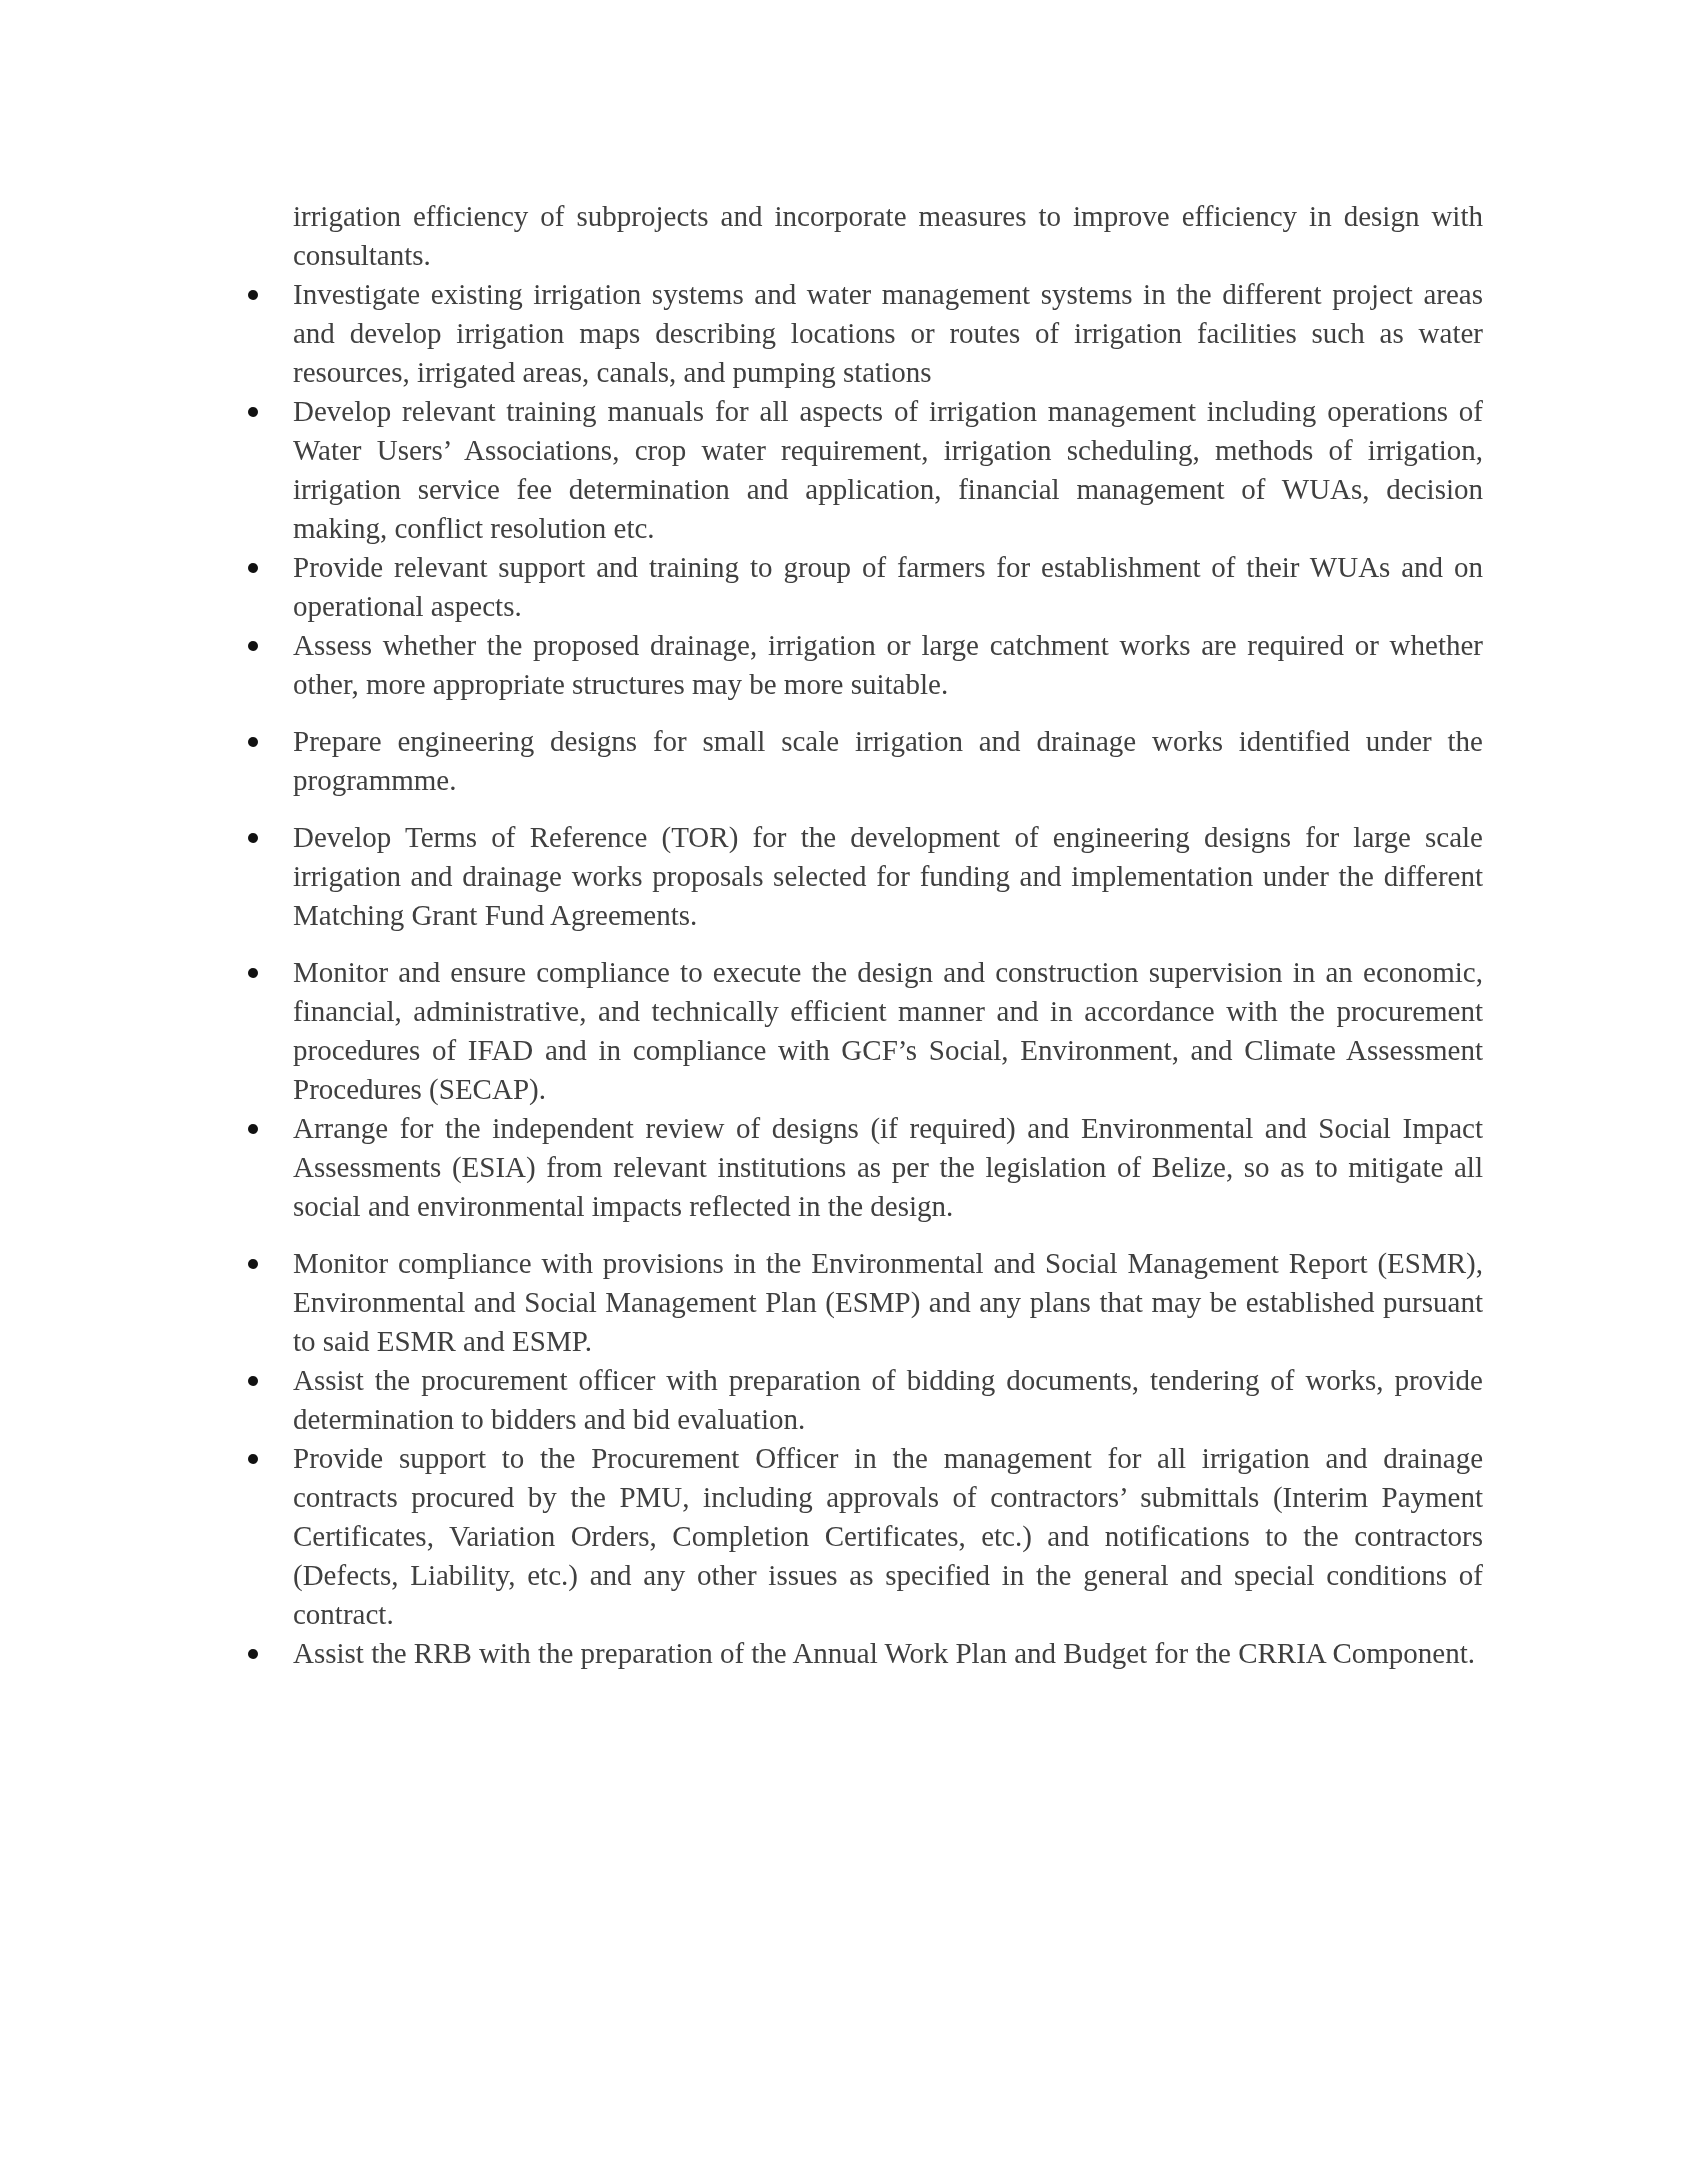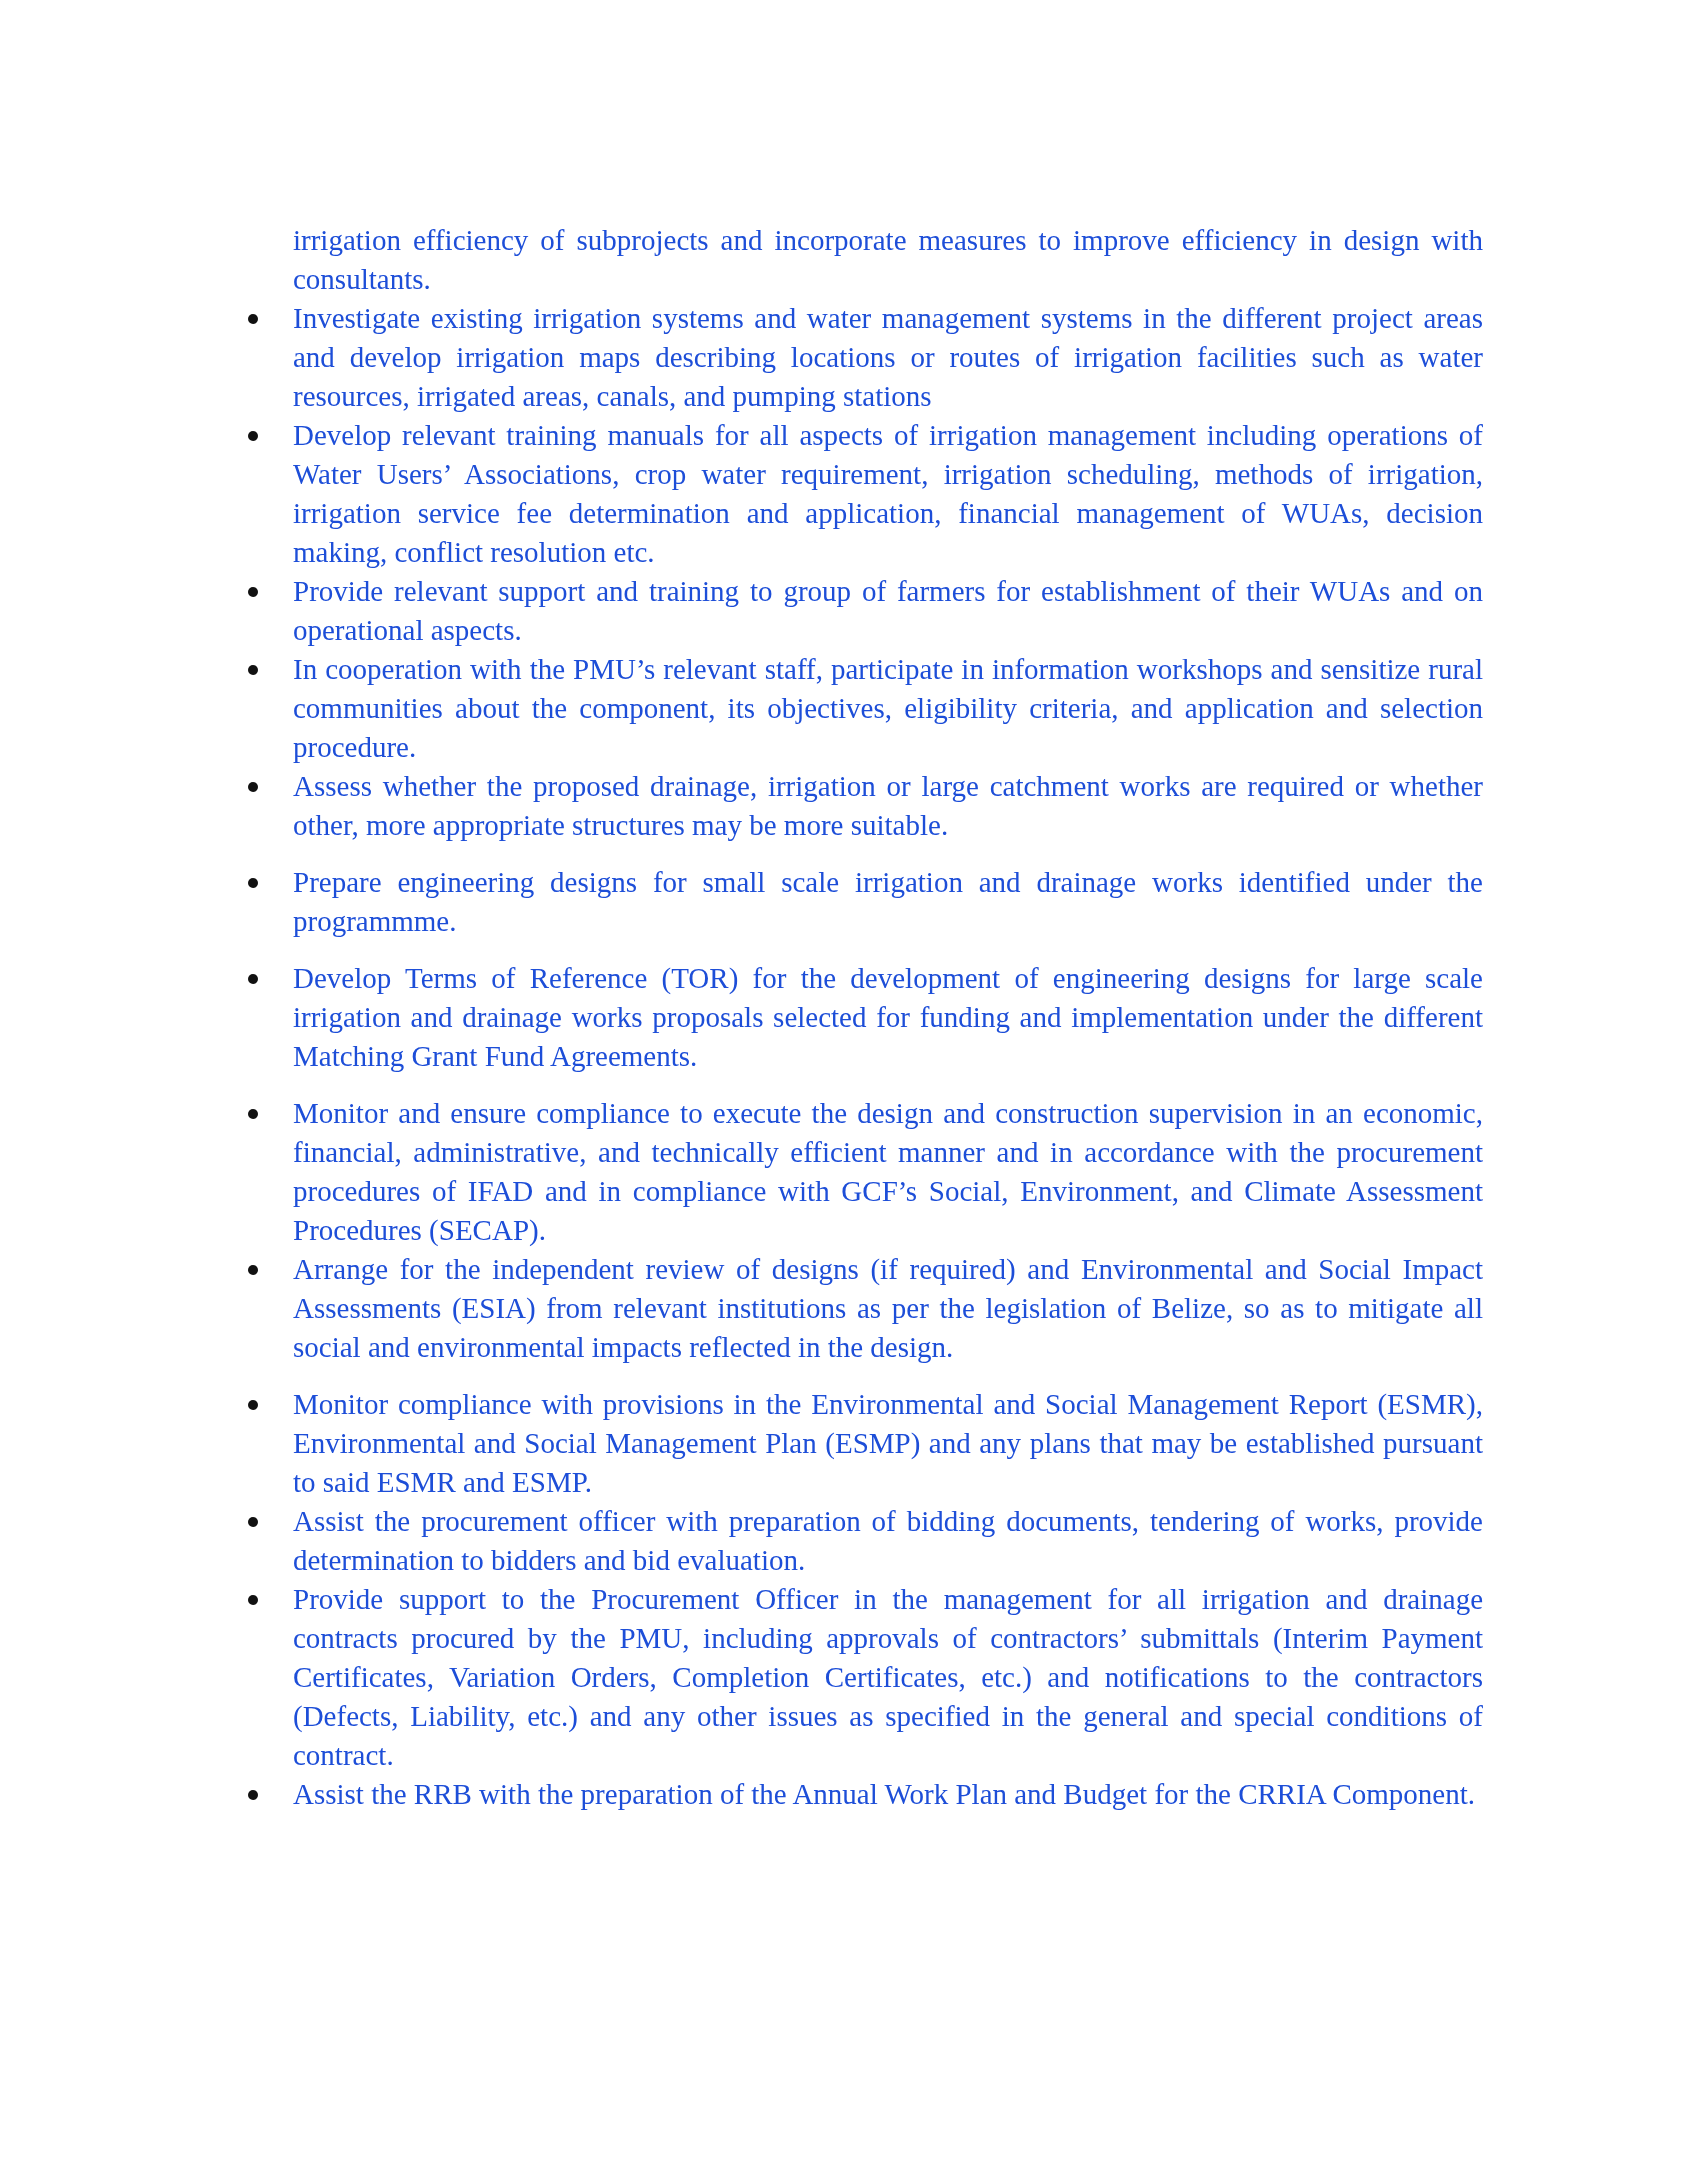--- a/index.html
+++ b/index.html
@@ -57,27 +57,26 @@
       width: 10px;
       height: 10px;
       border-radius: 50%;
       background: #111111;
     }
   </style>
 </head>
 <body>
 
 <div class="page" style="background: rgb(255, 255, 255);">
-  <div class="content" style="color: #1d4ed8; margin-top: 24px;">
+  <div class="content" style="color: #404040;">
     <p class="para">irrigation efficiency of subprojects and incorporate measures to improve efficiency in design with consultants.</p>
     <ul class="duties" id="duties-list">
       <li><span class="bullet" style="background: rgb(17, 17, 17);"></span><span>Investigate existing irrigation systems and water management systems in the different project areas and develop irrigation maps describing locations or routes of irrigation facilities such as water resources, irrigated areas, canals, and pumping stations</span></li>
       <li><span class="bullet" style="background: rgb(17, 17, 17);"></span><span>Develop relevant training manuals for all aspects of irrigation management including operations of Water Users’ Associations, crop water requirement, irrigation scheduling, methods of irrigation, irrigation service fee determination and application, financial management of WUAs, decision making, conflict resolution etc.</span></li>
       <li><span class="bullet" style="background: rgb(17, 17, 17);"></span><span>Provide relevant support and training to group of farmers for establishment of their WUAs and on operational aspects.</span></li>
-      <li><span class="bullet" style="background: rgb(17, 17, 17);"></span><span>In cooperation with the PMU’s relevant staff, participate in information workshops and sensitize rural communities about the component, its objectives, eligibility criteria, and application and selection procedure.</span></li>
       <li><span class="bullet" style="background: rgb(17, 17, 17);"></span><span>Assess whether the proposed drainage, irrigation or large catchment works are required or whether other, more appropriate structures may be more suitable.</span></li>
       <li class="gap-before"><span class="bullet" style="background: rgb(17, 17, 17);"></span><span>Prepare engineering designs for small scale irrigation and drainage works identified under the programmme.</span></li>
       <li class="gap-before"><span class="bullet" style="background: rgb(17, 17, 17);"></span><span>Develop Terms of Reference (TOR) for the development of engineering designs for large scale irrigation and drainage works proposals selected for funding and implementation under the different Matching Grant Fund Agreements.</span></li>
       <li class="gap-before"><span class="bullet" style="background: rgb(17, 17, 17);"></span><span>Monitor and ensure compliance to execute the design and construction supervision in an economic, financial, administrative, and technically efficient manner and in accordance with the procurement procedures of IFAD and in compliance with GCF’s Social, Environment, and Climate Assessment Procedures (SECAP).</span></li>
       <li><span class="bullet" style="background: rgb(17, 17, 17);"></span><span>Arrange for the independent review of designs (if required) and Environmental and Social Impact Assessments (ESIA) from relevant institutions as per the legislation of Belize, so as to mitigate all social and environmental impacts reflected in the design.</span></li>
       <li class="gap-before"><span class="bullet" style="background: rgb(17, 17, 17);"></span><span>Monitor compliance with provisions in the Environmental and Social Management Report (ESMR), Environmental and Social Management Plan (ESMP) and any plans that may be established pursuant to said ESMR and ESMP.</span></li>
       <li><span class="bullet" style="background: rgb(17, 17, 17);"></span><span>Assist the procurement officer with preparation of bidding documents, tendering of works, provide determination to bidders and bid evaluation.</span></li>
       <li><span class="bullet" style="background: rgb(17, 17, 17);"></span><span>Provide support to the Procurement Officer in the management for all irrigation and drainage contracts procured by the PMU, including approvals of contractors’ submittals (Interim Payment Certificates, Variation Orders, Completion Certificates, etc.) and notifications to the contractors (Defects, Liability, etc.) and any other issues as specified in the general and special conditions of contract.</span></li>
       <li><span class="bullet" style="background: rgb(17, 17, 17);"></span><span>Assist the RRB with the preparation of the Annual Work Plan and Budget for the CRRIA Component.</span></li>
     </ul>

